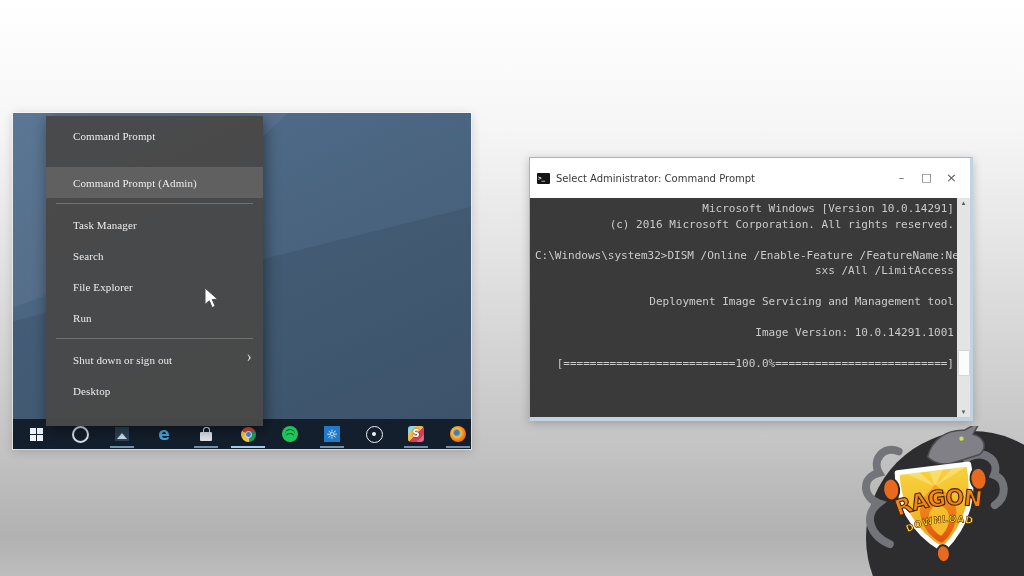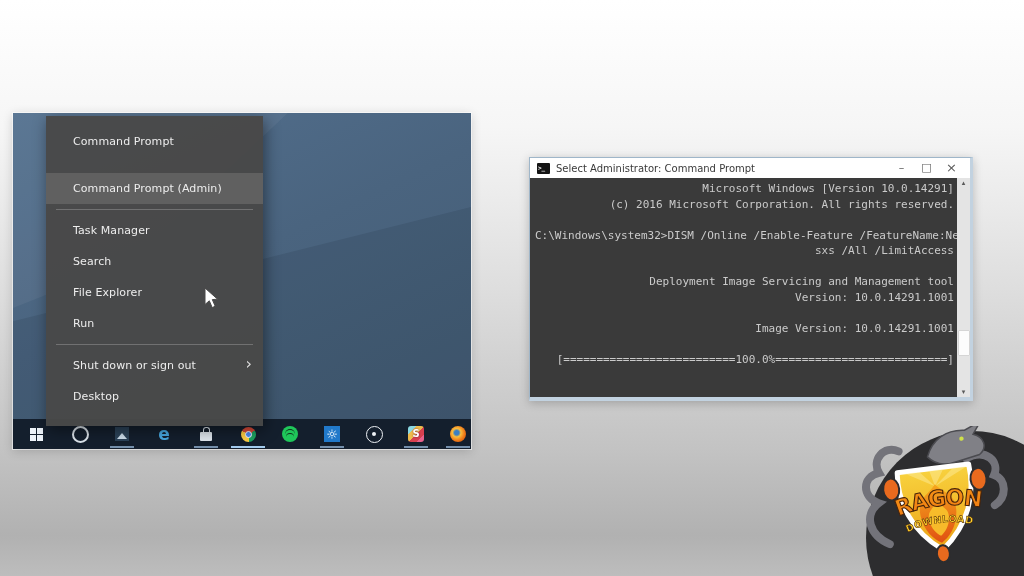--- a/index.html
+++ b/index.html
@@ -47,35 +47,35 @@
   .ic-media::after{content:"";position:absolute;left:50%;top:50%;width:4px;height:4px;margin:-2px 0 0 -2px;
     background:#eef2f6;border-radius:50%;}
   .ic-slack{width:16px;height:16px;border-radius:3px;display:flex;align-items:center;justify-content:center;
     background:linear-gradient(135deg,#8bd9e2 0 28%,#eebb4d 28% 52%,#d8404f 52% 78%,#e8618c 78% 100%);}
   .ic-slack::after{content:"S";font:bold 10px/1 "DejaVu Sans",sans-serif;color:#fff;text-shadow:0 0 2px #6d2430;}
   .ic-firefox{width:16px;height:16px;border-radius:50%;
     background:radial-gradient(circle at 42% 42%,#3b7fc4 0 17%,#f9bd3e 32%,#ef7d1a 58%,#d9560b 82%,#b8440a 100%);}
 
   
   .winx{position:absolute;left:33px;top:3px;width:217px;height:310px;background:rgba(72,72,72,.97);
-    box-shadow:2px 4px 14px rgba(0,0,0,.45);padding-top:10px;z-index:5;box-sizing:border-box;}
+    box-shadow:2px 4px 14px rgba(0,0,0,.45);padding-top:4px;z-index:5;box-sizing:border-box;font-family:Liberation Serif, serif;}
   .witem{height:31px;display:flex;align-items:center;padding:0 12px 0 27px;font-size:11px;
     color:#ededed;position:relative;letter-spacing:.1px;}
   .witem.hl{background:#606060;margin-top:16px;}
   .wdiv{height:1px;background:#9a9a9a;opacity:.5;margin:5px 10px;}
   .chev{position:absolute;right:11px;top:4px;font-size:16px;color:#dcdcdc;}
 
   
   .cursor{position:absolute;left:191px;top:174px;z-index:9;}
 
   
   .cmdwin{position:absolute;left:529px;top:157px;width:444px;background:#fff;box-sizing:border-box;
     border:1px solid #9fb6c9;border-right:3px solid #c2d2e0;border-bottom:4px solid #c2d2e0;
     box-shadow:0 2px 9px rgba(0,0,0,.22);}
-  .ctitle{height:20px;display:flex;align-items:center;padding:0 6px 0 7px;background:#fff;}
+  .ctitle{height:40px;display:flex;align-items:center;padding:0 6px 0 7px;background:#fff;}
   .cico{width:13px;height:11px;background:#141414;border-radius:1px;margin-right:6px;
     display:flex;align-items:center;justify-content:flex-start;flex:0 0 auto;}
   .cico::after{content:">_";color:#f5f5f5;font:bold 6px/1 "DejaVu Sans Mono",monospace;margin-left:1px;}
   .ctext{font-size:10px;color:#3a3a3a;flex:1;white-space:nowrap;overflow:hidden;}
   .cbtns{display:flex;}
   .cbtn{width:25px;text-align:center;font-size:11px;color:#5a5a5a;line-height:24px;}
   .cbtn.close{font-size:13px;}
   .console{position:relative;height:216px;background:#3a3a3a;overflow:hidden;padding:3px 16px 0 5px;box-sizing:content-box;}
   .cline{height:15.5px;line-height:15.5px;font-family:"DejaVu Sans Mono",monospace;font-size:11px;
     color:#cbcbcb;white-space:pre;text-align:right;}
@@ -180,21 +180,20 @@
       </div>
     </div>
     <div class="console">
       <div class="cline">Microsoft Windows [Version 10.0.14291]</div>
       <div class="cline">(c) 2016 Microsoft Corporation. All rights reserved.</div>
       <div class="cline"></div>
       <div class="cline">C:\Windows\system32&gt;DISM /Online /Enable-Feature /FeatureName:NetFx3 /Source:d:\sources\</div>
       <div class="cline">sxs /All /LimitAccess</div>
       <div class="cline"></div>
       <div class="cline">Deployment Image Servicing and Management tool</div>
-      <div class="cline">Version: 10.0.14291.1001</div>
       <div class="cline"></div>
       <div class="cline">Image Version: 10.0.14291.1001</div>
       <div class="cline"></div>
       <div class="cline">[==========================100.0%==========================]</div>
       <div class="scroll">
         <span class="sarrow">▴</span>
         <span class="sarrow">▾</span>
       </div>
       <div class="sthumb"></div>
     </div>

